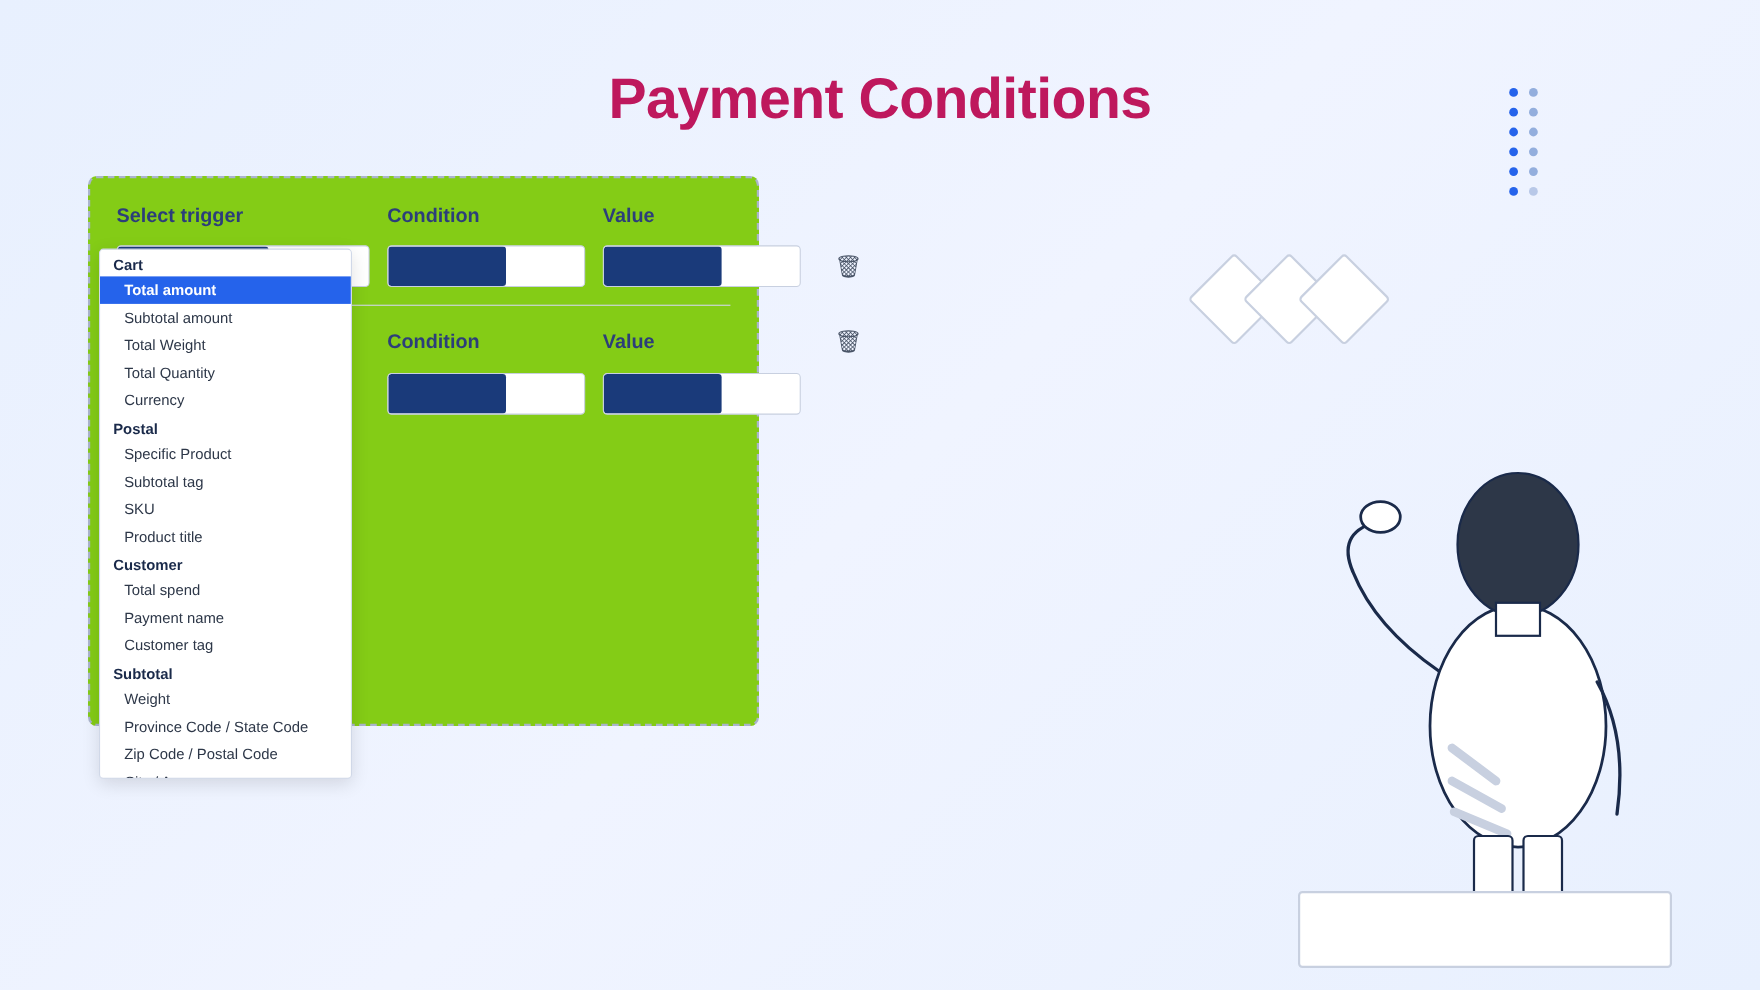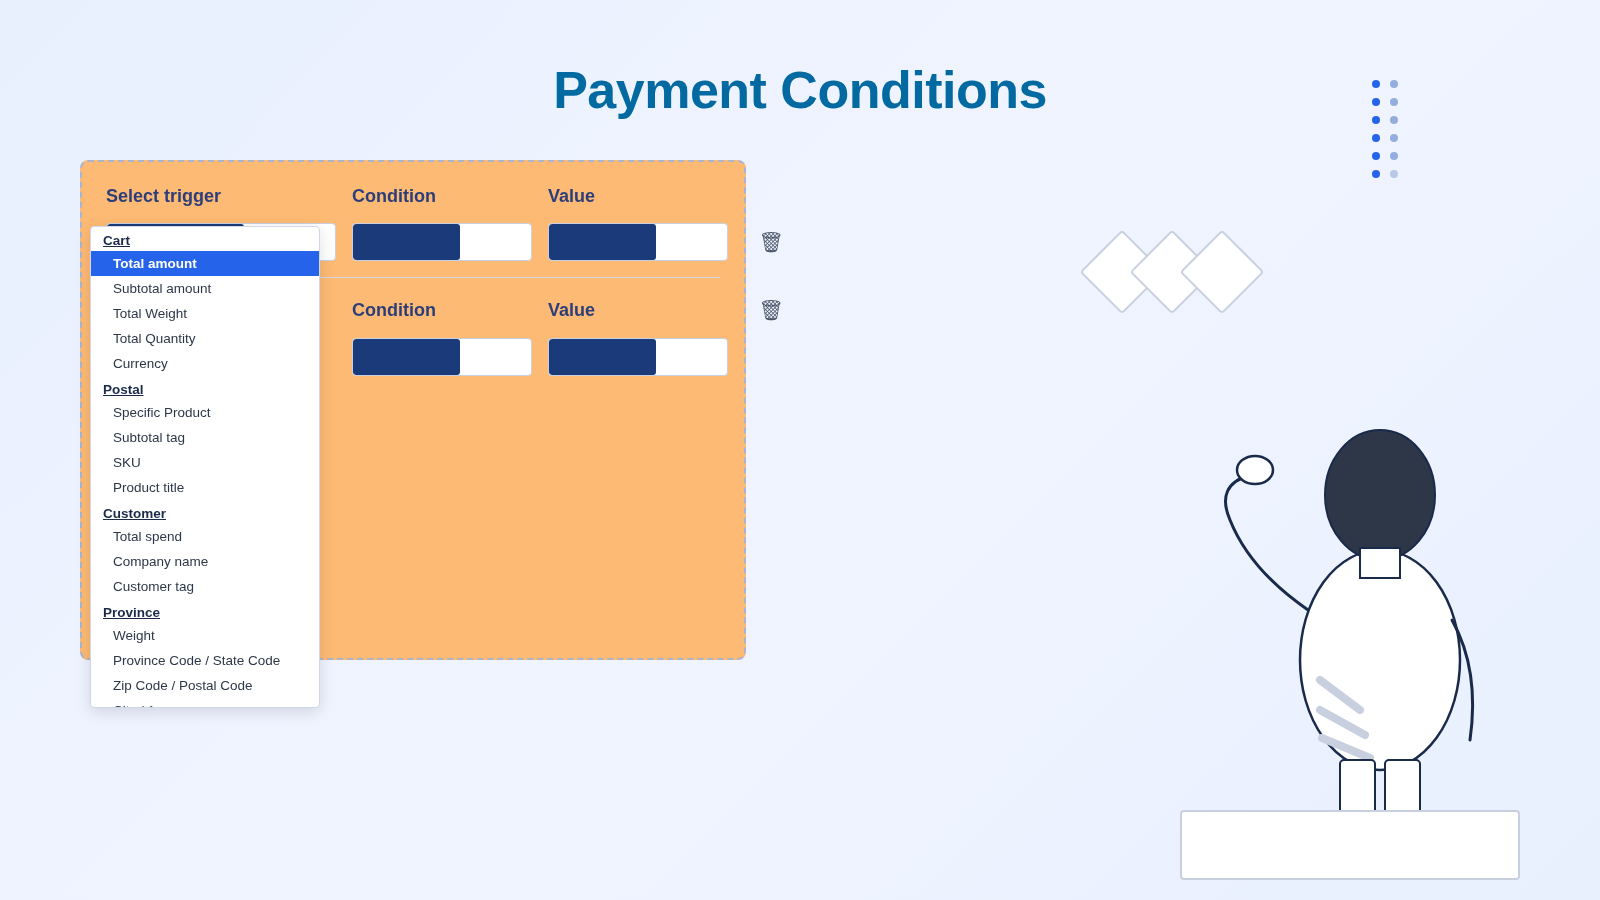--- a/index.html
+++ b/index.html
@@ -10,41 +10,41 @@
       width: 1600px;
       height: 900px;
       overflow: hidden;
       position: relative;
     }
 
     .page-title {
       text-align: center;
       font-size: 52px;
       font-weight: 800;
-      color: #0369a1;
+      color: #be185d;
       padding-top: 60px;
       letter-spacing: -0.5px;
     }
 
     .main-layout {
       display: flex;
       justify-content: flex-start;
       align-items: flex-start;
       padding: 40px 80px 0 80px;
       position: relative;
     }
 
     
     .panel {
       border: 2px dashed #aab4cc;
       border-radius: 8px;
       padding: 24px;
-      width: 666px;
+      width: 610px;
       min-height: 500px;
-      background: #fdba74;
+      background: #84cc16;
       position: relative;
       z-index: 2;
     }
 
     .panel-row {
       display: grid;
       grid-template-columns: 230px 180px 180px 40px;
       gap: 16px;
       align-items: center;
       margin-bottom: 16px;
@@ -117,21 +117,20 @@
     }
     .dropdown-scroll::-webkit-scrollbar-thumb {
       background: #c0c8d8;
       border-radius: 3px;
     }
 
     .dropdown-group-header {
       font-weight: 700;
       color: #1a2a4a;
       padding: 6px 12px 3px 12px;
-      text-decoration: underline;
     }
 
     .dropdown-item {
       padding: 5px 12px 5px 22px;
       color: #2d3748;
       cursor: pointer;
     }
 
     .dropdown-item.selected {
       background: #2563eb;
@@ -237,23 +236,23 @@
           <div class="dropdown-item">Total Weight</div>
           <div class="dropdown-item">Total Quantity</div>
           <div class="dropdown-item">Currency</div>
           <div class="dropdown-group-header">Postal</div>
           <div class="dropdown-item">Specific Product</div>
           <div class="dropdown-item">Subtotal tag</div>
           <div class="dropdown-item">SKU</div>
           <div class="dropdown-item">Product title</div>
           <div class="dropdown-group-header">Customer</div>
           <div class="dropdown-item">Total spend</div>
-          <div class="dropdown-item">Company name</div>
+          <div class="dropdown-item">Payment name</div>
           <div class="dropdown-item">Customer tag</div>
-          <div class="dropdown-group-header">Province</div>
+          <div class="dropdown-group-header">Subtotal</div>
           <div class="dropdown-item">Weight</div>
           <div class="dropdown-item">Province Code / State Code</div>
           <div class="dropdown-item">Zip Code / Postal Code</div>
           <div class="dropdown-item">City / Area</div>
         </div>
     </div>
 
     <div style="border-top: 1px solid #d0d8e8; margin: 8px 0 20px 0;"></div>
 
     <div class="second-row-headers">

